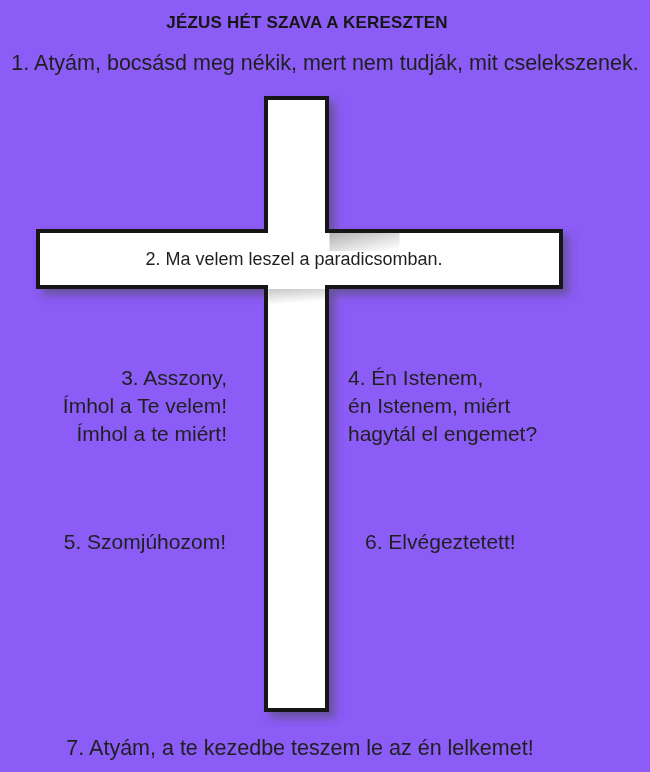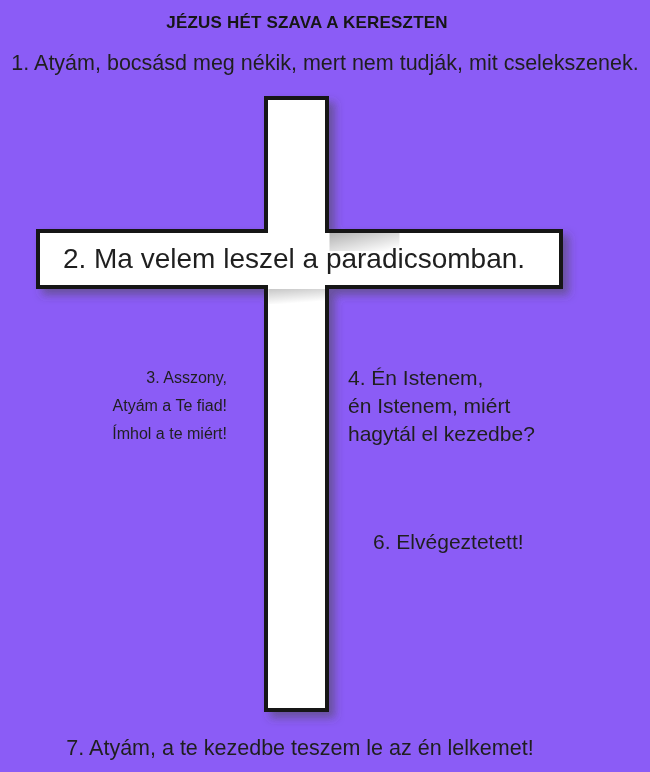--- a/index.html
+++ b/index.html
@@ -33,45 +33,45 @@
     font-size: 21.5px;
   }
   .cross-svg { position: absolute; top: 0; left: 0; }
   .word2 {
     top: 229px;
     left: 0;
     width: 588px;
     height: 60px;
     line-height: 60px;
     text-align: center;
-    font-size: 28px;
+    font-size: 18px;
   }
   .block3 {
     top: 364px;
     right: 423px;
     text-align: right;
-    font-size: 16px;
+    font-size: 21px;
     line-height: 28px;
   }
   .block4 {
     top: 364px;
     left: 348px;
     text-align: left;
     font-size: 21px;
     line-height: 28px;
   }
   .word5 {
     top: 530px;
     right: 424px;
     font-size: 21px;
     white-space: nowrap;
   }
   .word6 {
     top: 530px;
-    left: 373px;
+    left: 365px;
     font-size: 21px;
     white-space: nowrap;
   }
   .word7 {
     top: 736px;
     left: 0;
     width: 600px;
     text-align: center;
     font-size: 21.5px;
   }
@@ -101,28 +101,29 @@
     </defs>
     <path d="M 266 98 H 327 V 231 H 561 V 287 H 327 V 710 H 266 V 287 H 38 V 231 H 266 Z" fill="#ffffff" stroke="#161616" stroke-width="4" filter="url(#ds)"></path>
     <rect x="329.5" y="233" width="70" height="18" fill="url(#innerGrad1)"></rect>
     <rect x="268.5" y="289" width="57" height="15" fill="url(#innerGrad2)"></rect>
   </svg>
 
   <div class="word word2">2. Ma velem leszel a paradicsomban.</div>
 
   <div class="word block3">
     <div>3. Asszony,</div>
-    <div>Atyám a Te fiad!</div>
+    <div>Ímhol a Te velem!</div>
     <div>Ímhol a te miért!</div>
   </div>
 
   <div class="word block4">
     <div>4. Én Istenem,</div>
     <div>én Istenem, miért</div>
-    <div>hagytál el kezedbe?</div>
+    <div>hagytál el engemet?</div>
   </div>
 
+  <div class="word word5">5. Szomjúhozom!</div>
 
   <div class="word word6">6. Elvégeztetett!</div>
 
   <div class="word word7">7. Atyám, a te kezedbe teszem le az én lelkemet!</div>
 
 </div>
 
 </body></html>

